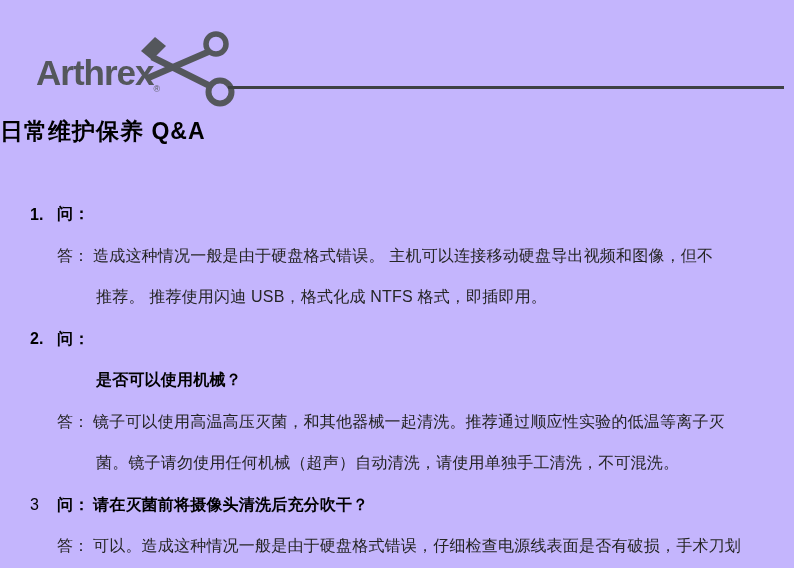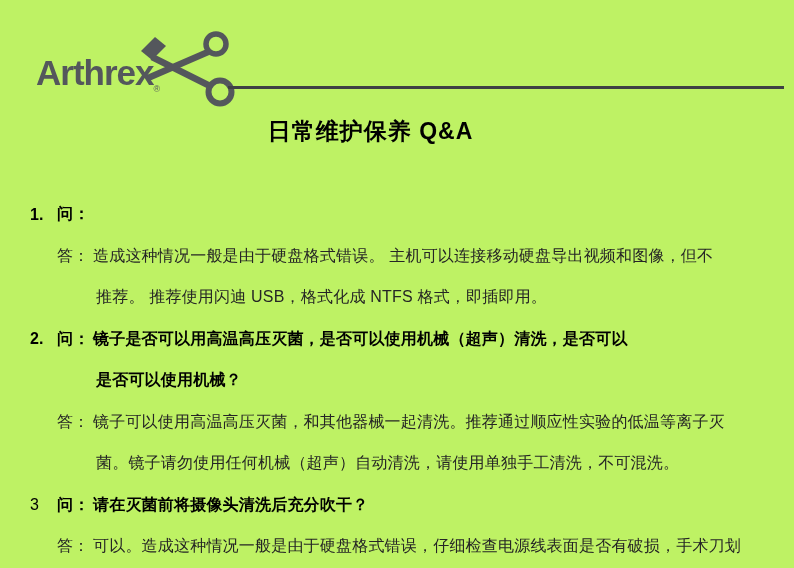--- a/index.html
+++ b/index.html
@@ -1,19 +1,19 @@
 <!DOCTYPE html>
 <html><head>
 <meta charset="utf-8">
 <style>
   html, body { margin:0; padding:0; background:#ffffff; }
   .page {
     position:relative;
     width:794px; height:568px;
-    background:#bef264;
+    background:#c4b5fd;
     font-family:"Liberation Sans","DejaVu Sans",sans-serif;
     color:#1f1f1f;
     overflow:hidden;
   }
 
   
   .logo-wrap { position:absolute; left:36px; top:55px; }
   .brand {
     font-size:35px; font-weight:700; color:#54575c;
     letter-spacing:-1px; line-height:35px;
@@ -28,21 +28,20 @@
   }
   .rule {
     position:absolute; left:228px; top:86px;
     width:556px; height:3px; background:#3e4144;
   }
 
   
   .doc-title {
     position:absolute; left:0; top:116px; width:100%;
     box-sizing:border-box; padding-right:53px;
-    text-align:center;
     font-size:23px; font-weight:700; color:#000000;
     letter-spacing:1px;
   }
 
   
   .content { position:absolute; left:0; top:194px; width:100%; }
   .line {
     display:flex; align-items:center;
     height:41.5px; padding-left:30px;
     font-size:16px; white-space:nowrap;
@@ -92,21 +91,20 @@
       <span class="label">答：</span>
       <span class="text">造成这种情况一般是由于硬盘格式错误。 主机可以连接移动硬盘导出视频和图像，但不</span>
     </div>
     <div class="line a cont">
       <span class="text">推荐。 推荐使用闪迪 USB，格式化成 NTFS 格式，即插即用。</span>
     </div>
 
     <div class="line q">
       <span class="num">2.</span>
       <span class="label">问 ：</span>
-      <span class="text">镜子是否可以用高温高压灭菌，是否可以使用机械（超声）清洗，是否可以</span>
     </div>
     <div class="line q cont">
       <span class="text">是否可以使用机械？</span>
     </div>
     <div class="line a">
       <span class="num"></span>
       <span class="label">答：</span>
       <span class="text">镜子可以使用高温高压灭菌，和其他器械一起清洗。推荐通过顺应性实验的低温等离子灭</span>
     </div>
     <div class="line a cont">

